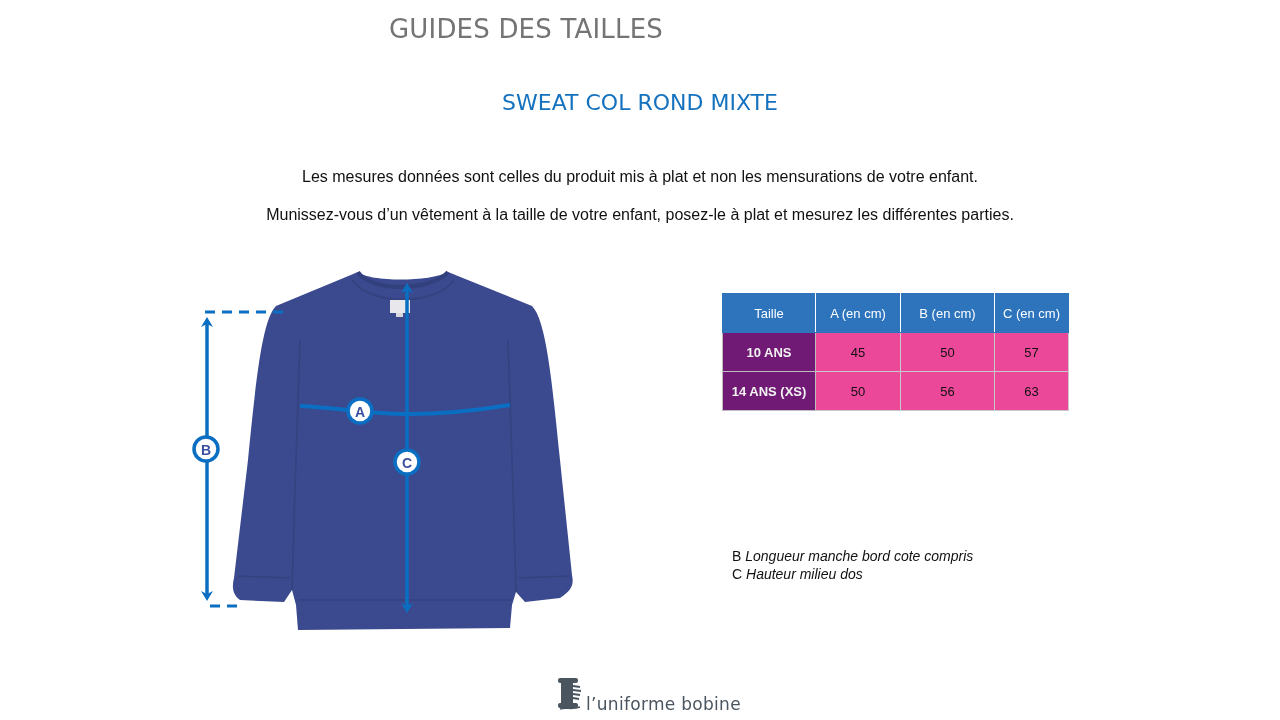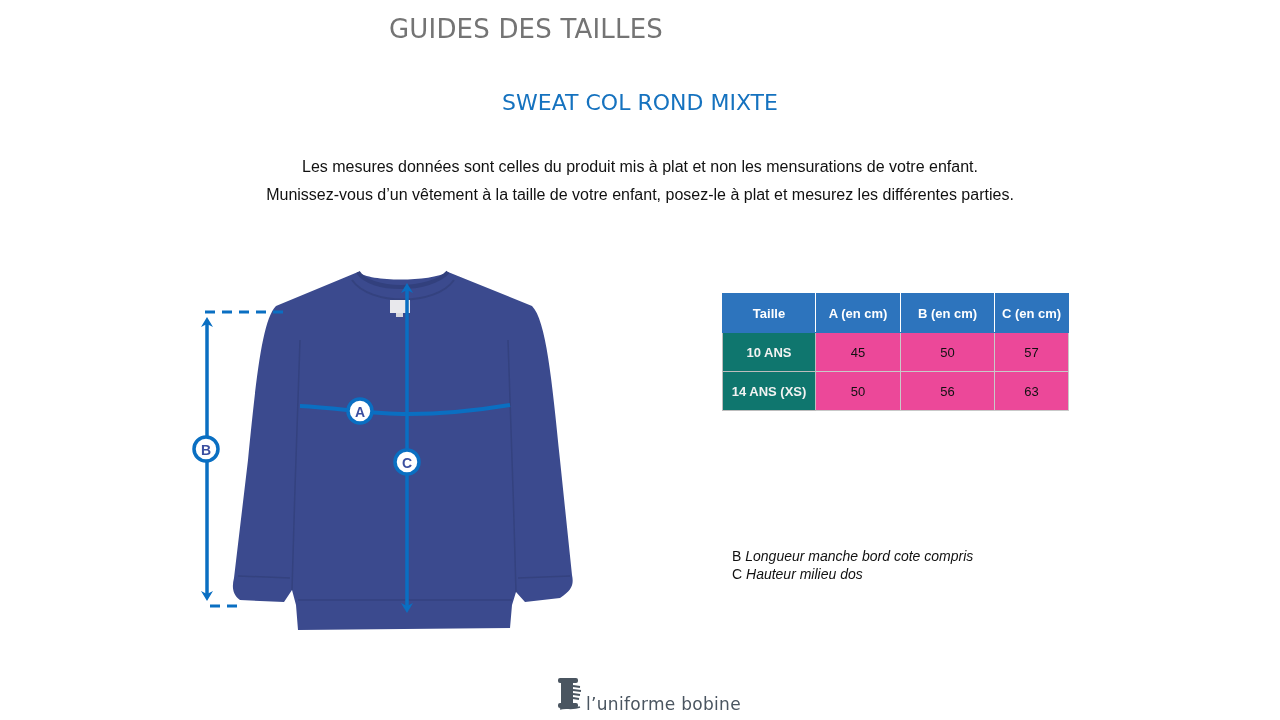--- a/index.html
+++ b/index.html
@@ -14,38 +14,38 @@
     }
     .subtitle {
       position: absolute; left: 0; top: 90px; width: 1280px; text-align: center;
       font-family: "DejaVu Sans", "Liberation Sans", sans-serif;
       font-size: 22px; color: #1572bf; font-weight: normal;
     }
     .intro {
       position: absolute; left: 0; top: 150px; width: 1280px; text-align: center;
       font-size: 16px; line-height: 22px; color: #111;
     }
-    .intro p { margin: 6px; }
+    .intro p { margin: 16px; }
 
     .diagram { position: absolute; left: 180px; top: 260px; width: 420px; height: 380px; }
 
     table.size-table {
       position: absolute; left: 722px; top: 293px; border-collapse: collapse;
       font-size: 13px;
     }
     table.size-table th, table.size-table td {
       border: 1px solid #c9c9c9; text-align: center; height: 38px; padding: 0;
     }
     table.size-table th {
-      background: #2d74bd; color: #fff; font-weight: bold; border-color: #2d74bd;
+      background: #2d74bd; color: #fff; font-weight: normal; border-color: #2d74bd;
       border-right: 1px solid #ffffff;
     }
     table.size-table th:last-child { border-right-color: #2d74bd; }
     table.size-table td.size-cell {
-      background: #0f766e; color: #f2f2f2; font-weight: bold; border-color: #bdbdbd;
+      background: #701a75; color: #f2f2f2; font-weight: bold; border-color: #bdbdbd;
     }
     table.size-table td { color: #111; background: #ec4899; }
     .col0 { width: 92px; } .col1 { width: 84px; } .col2 { width: 93px; } .col3 { width: 73px; }
 
     .legend {
       position: absolute; left: 732px; top: 548px; font-size: 14px; line-height: 17.5px; color: #111;
     }
     .legend .item { white-space: nowrap; }
     .legend .desc { font-style: italic; }
 

